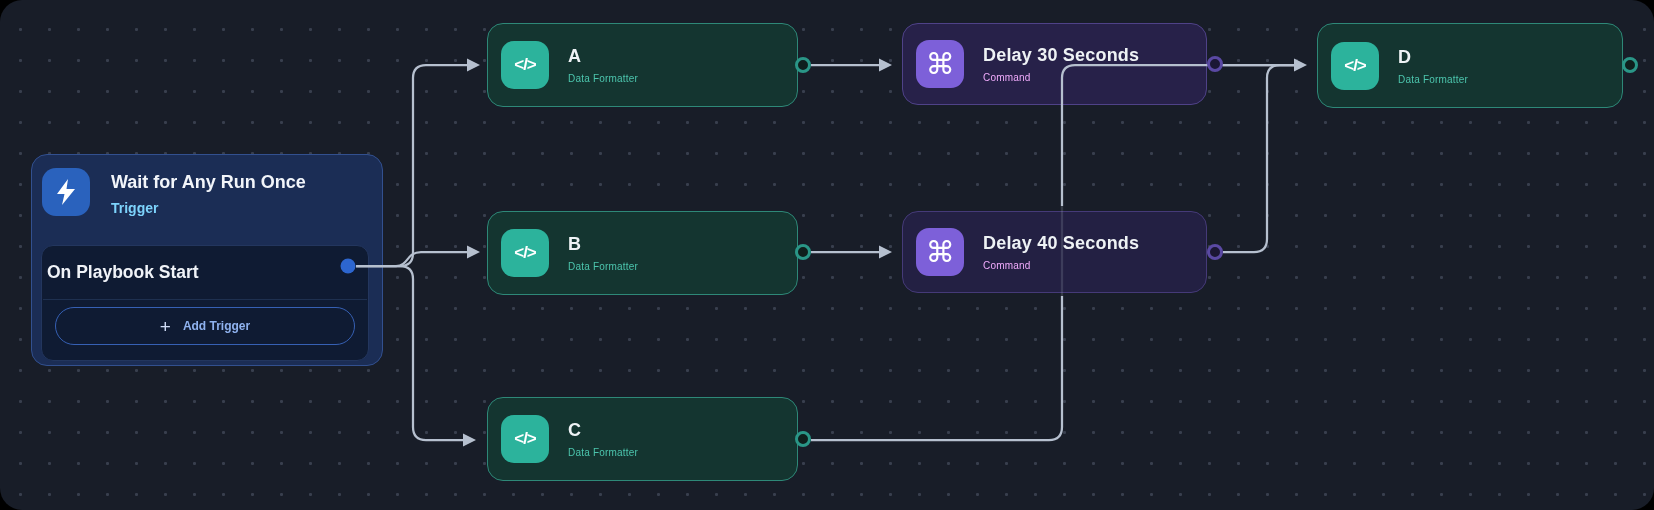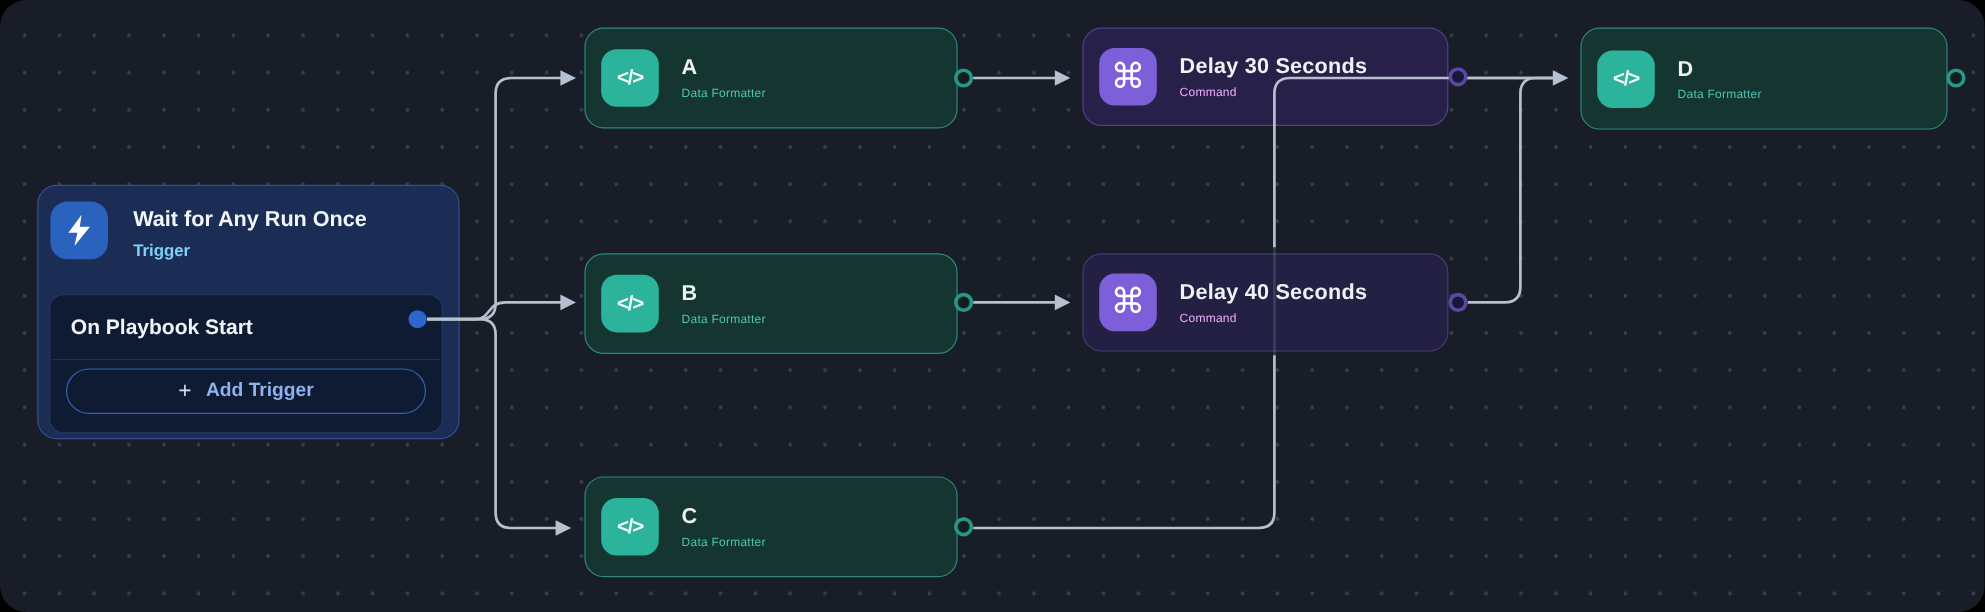--- a/index.html
+++ b/index.html
@@ -47,30 +47,30 @@
   .trigger-head{display:flex;align-items:flex-start;gap:21px;padding:13px 0 0 10px;}
   .trigger-icon-box{width:48px;height:48px;border-radius:14px;background:#2a62bd;
     display:flex;align-items:center;justify-content:center;flex:0 0 auto;}
   .trigger-txt{display:flex;flex-direction:column;gap:7px;padding-top:4px;}
   .trigger-title{font-size:18px;font-weight:600;color:#f2f5fa;}
   .trigger-sub{font-size:14px;font-weight:700;color:#7dd3fc;}
   .inner-card{
     position:absolute;left:9px;top:90px;width:328px;height:116px;box-sizing:border-box;
     background:#0f1b33;border:1px solid #23365e;border-radius:12px;
   }
-  .event-row{height:53px;display:flex;align-items:center;padding-left:17px;}
+  .event-row{height:53px;display:flex;align-items:center;padding-left:5px;}
   .event-label{font-size:17.5px;font-weight:600;color:#f0f3f8;}
   .inner-divider{height:1px;background:#1e3050;margin:0 1px;}
   .add-trigger-btn{
     margin:7px auto 0 auto;width:300px;height:38px;box-sizing:border-box;
     border:1.5px solid #3660b4;border-radius:19px;background:transparent;
     display:flex;align-items:center;justify-content:center;gap:12px;cursor:pointer;
   }
   .add-plus{color:#cfdcf5;font-size:19px;font-weight:500;line-height:1;}
-  .add-label{color:#8fb2ef;font-size:16px;font-weight:600;}
+  .add-label{color:#8fb2ef;font-size:12px;font-weight:600;}
 </style>
 </head>
 <body>
 
 <div class="canvas">
 
   <svg class="layer edges" viewBox="0 0 1654 510">
     <g stroke="#b6c0cf" stroke-width="2.25" fill="none">
       <path d="M356,266 H400 Q413,266 413,253 V78 Q413,65 426,65 H468"></path>
       <path d="M356,266 H396 C409,266 406,252 421,252 H468"></path>

